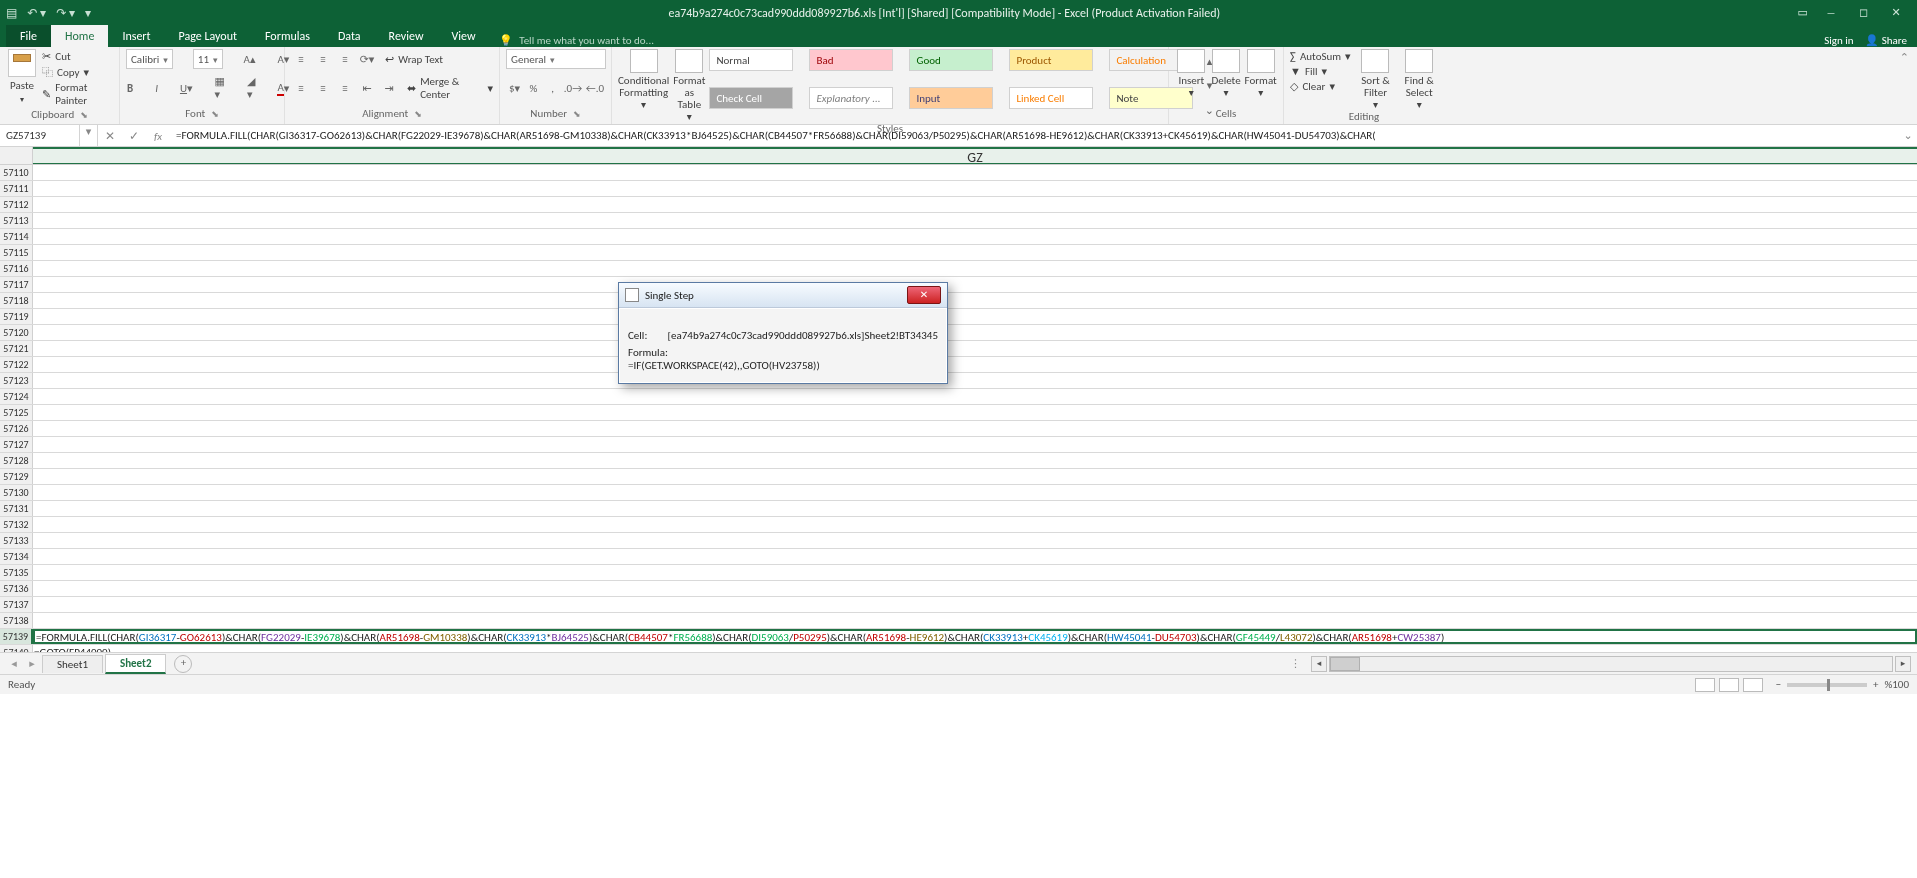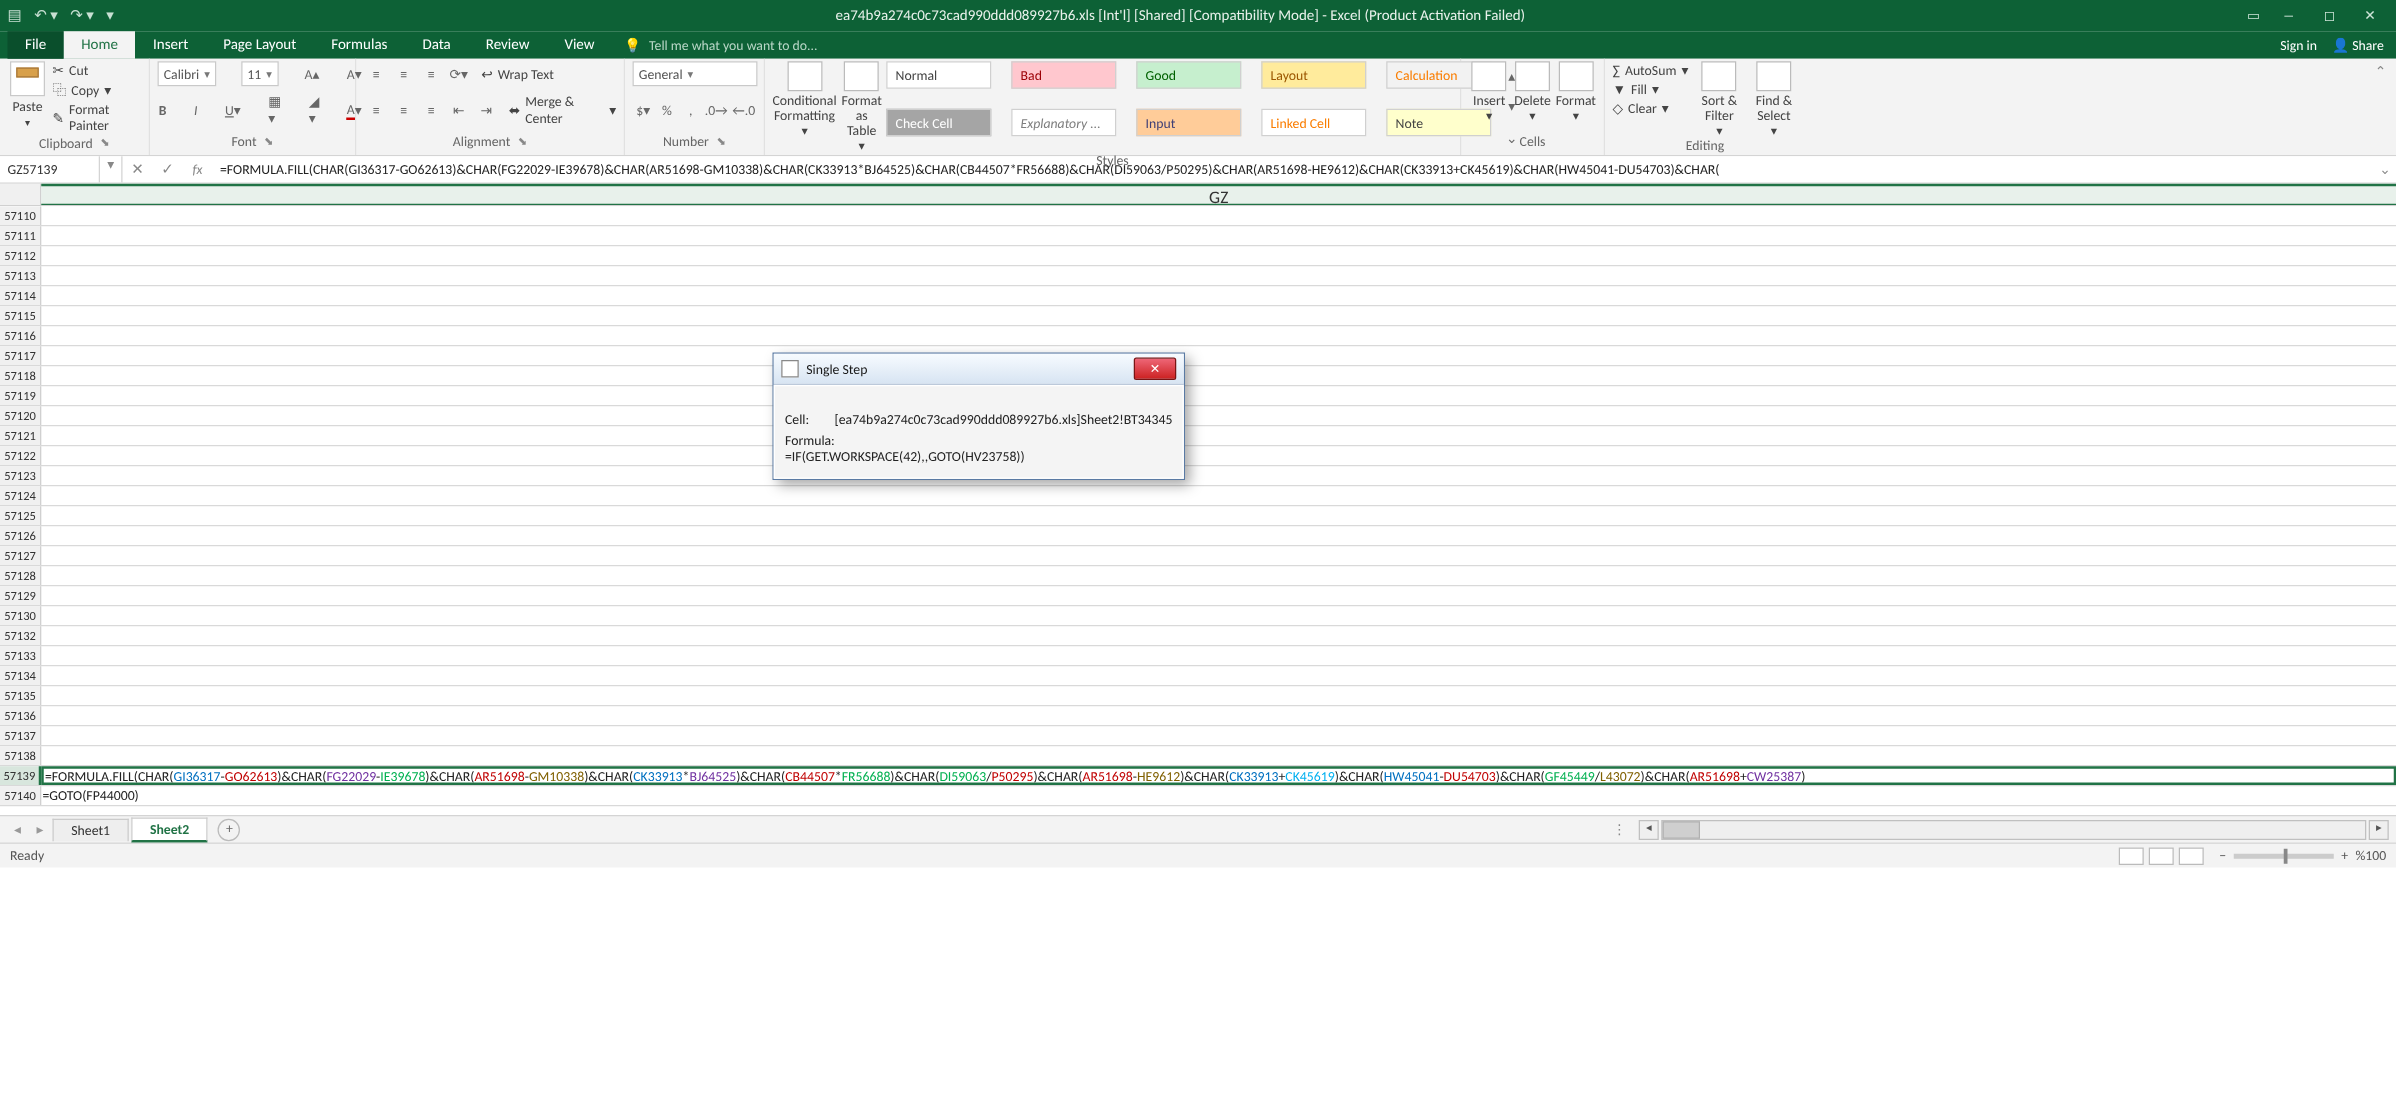--- a/index.html
+++ b/index.html
@@ -3,21 +3,21 @@
 <meta charset="utf-8">
 <style>
 *{margin:0;padding:0;box-sizing:border-box;font-family:"Segoe UI",Calibri,sans-serif;font-size:11px;user-select:none}
 body{background:#fff;overflow:hidden;width:1917px;height:878px;position:relative}
 .titlebar{height:25px;background:#0d6136;display:flex;align-items:center;color:#fff;padding:0 6px}
 .qat{display:flex;align-items:center;gap:10px}
 .qat span{color:#c8e0d3;font-size:12px}
 .title-center{flex:1;text-align:center;font-size:12px;color:#e8f1eb}
 .titlebar-right{display:flex;align-items:center;gap:8px}
 .wincontrols span{display:inline-block;width:30px;text-align:center;color:#cfe5d9}
-.menubar{height:22px;background:#0d6136;display:flex;padding-left:6px}
+.menubar{height:22px;background:#0d6136;display:flex;align-items:flex-end;padding-left:6px}
 .menubar .tab{padding:4px 14px;color:#fff;font-size:12px}
 .menubar .tab.file{background:#0a4f2c}
 .menubar .tab.active{background:#f3f3f3;color:#217346}
 .tellme{color:#b8d6c6;font-size:12px;margin-left:10px;display:flex;align-items:center;gap:6px}
 .share-area{margin-left:auto;display:flex;align-items:center;color:#fff;gap:12px;padding-right:10px;font-size:12px}
 .ribbon{height:78px;background:#f3f3f3;border-bottom:1px solid #d4d4d4;display:flex}
 .group{border-right:1px solid #e1e1e1;padding:2px 6px;display:flex;flex-direction:column;justify-content:space-between;color:#444}
 .group-label{text-align:center;font-size:10px;color:#666;padding-bottom:2px;display:flex;justify-content:center;align-items:center;gap:6px}
 .dlaunch{font-size:9px;color:#888}
 .clipboard-area{display:flex;gap:4px;align-items:flex-start}
@@ -211,21 +211,21 @@
  </div>
 
  <div class="group" style="width:557px">
   <div style="display:flex;gap:4px">
    <div class="bigbtn"><div class="bigicon"></div><span>Conditional Formatting</span>▾</div>
    <div class="bigbtn"><div class="bigicon"></div><span>Format as Table</span>▾</div>
    <div class="styles-grid">
     <div class="stylecell">Normal</div>
     <div class="stylecell" style="background:#ffc7ce;color:#9c0006">Bad</div>
     <div class="stylecell" style="background:#c6efce;color:#006100">Good</div>
-    <div class="stylecell" style="background:#ffeb9c;color:#9c5700">Layout</div>
+    <div class="stylecell" style="background:#ffeb9c;color:#9c5700">Product</div>
     <div class="stylecell" style="background:#f2f2f2;color:#fa7d00">Calculation</div>
     <div class="stylecell" style="background:#a5a5a5;color:#fff">Check Cell</div>
     <div class="stylecell" style="font-style:italic;color:#7f7f7f">Explanatory ...</div>
     <div class="stylecell" style="background:#ffcc99;color:#3f3f76">Input</div>
     <div class="stylecell" style="color:#fa7d00">Linked Cell</div>
     <div class="stylecell" style="background:#ffffcc">Note</div>
    </div>
    <div style="display:flex;flex-direction:column;justify-content:space-around;padding:0 2px">
           <span class="iconbtn">▴</span>
           <span class="iconbtn">▾</span>
@@ -361,20 +361,24 @@
     </div>
     <div class="row">
       <div class="rowhead">57129</div>
       <div class="cellarea"></div>
     </div>
     <div class="row">
       <div class="rowhead">57130</div>
       <div class="cellarea"></div>
     </div>
     <div class="row">
+      <div class="rowhead">57131</div>
+      <div class="cellarea"></div>
+    </div>
+    <div class="row">
       <div class="rowhead">57132</div>
       <div class="cellarea"></div>
     </div>
     <div class="row">
       <div class="rowhead">57133</div>
       <div class="cellarea"></div>
     </div>
     <div class="row">
       <div class="rowhead">57134</div>
       <div class="cellarea"></div>

